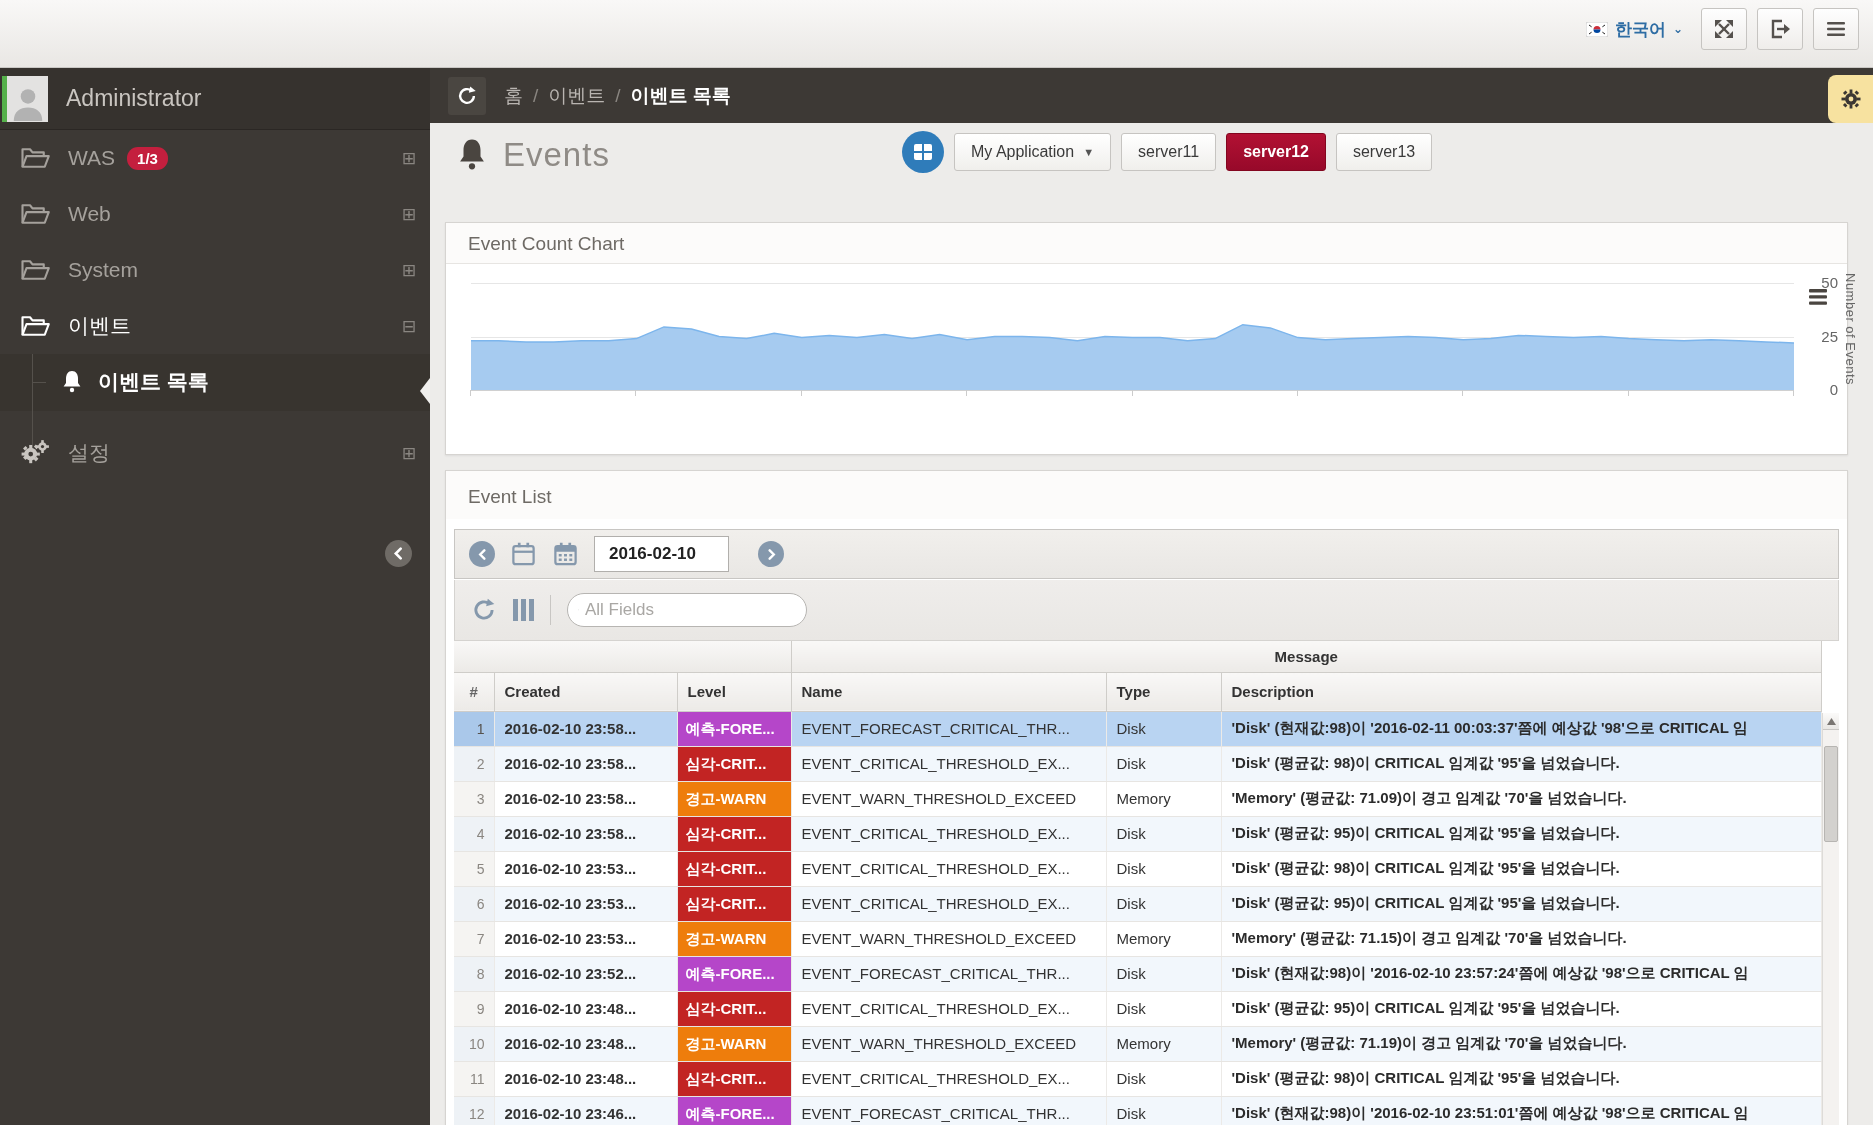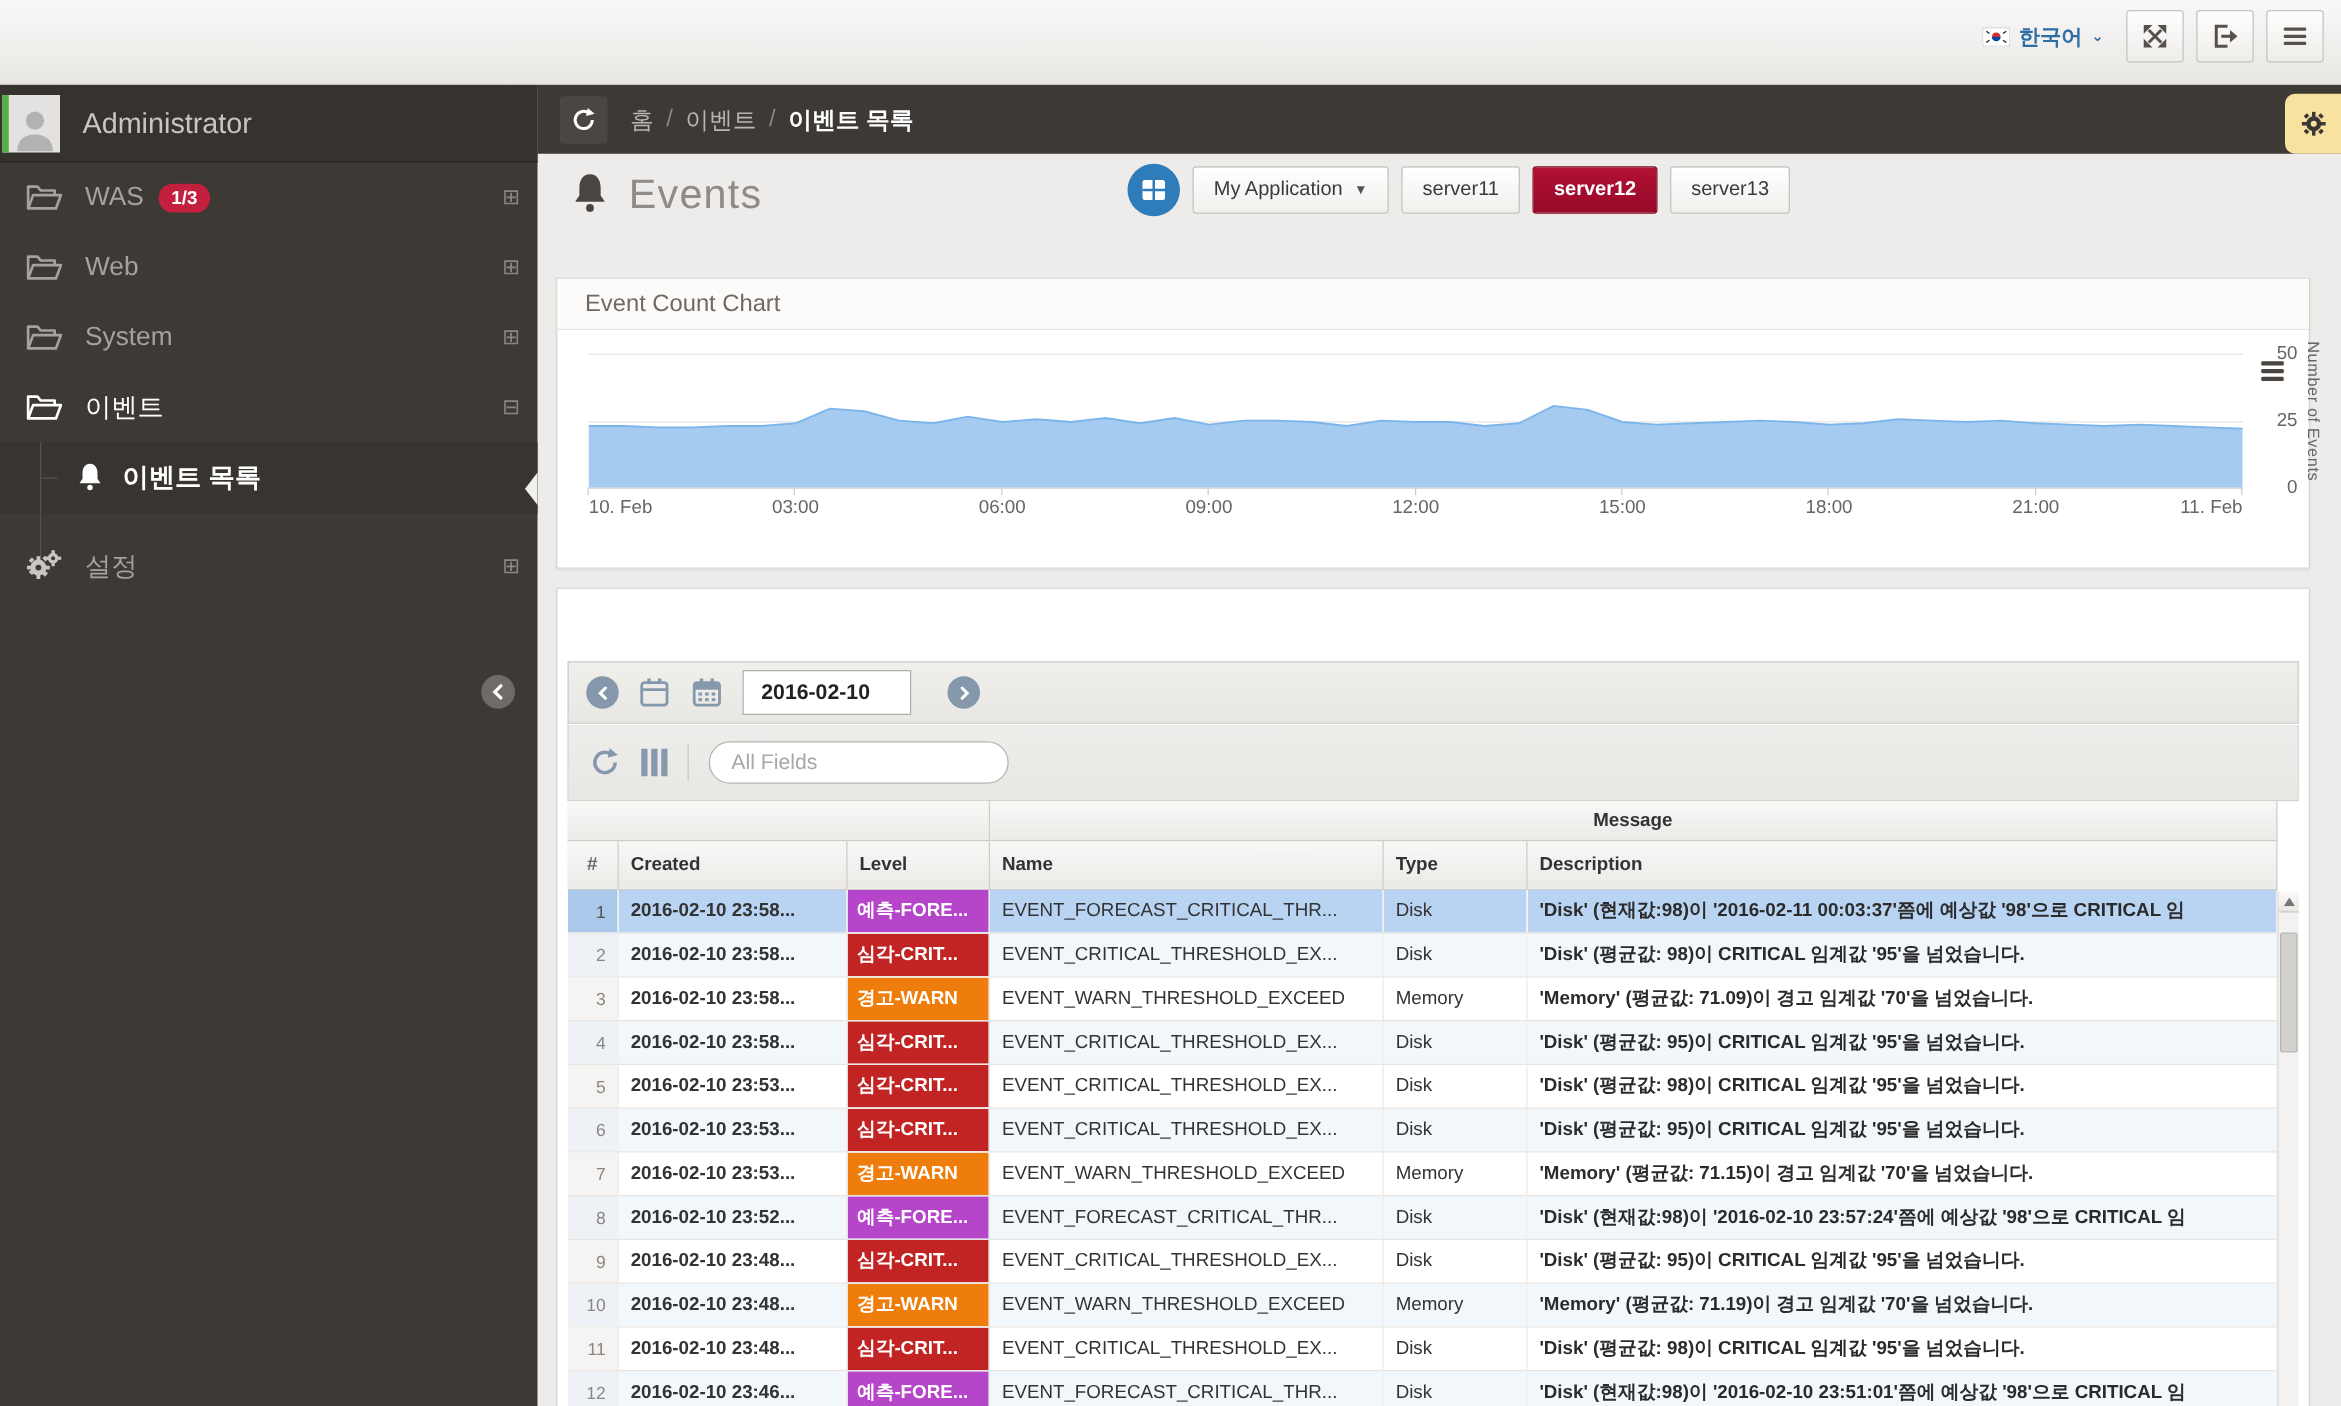--- a/index.html
+++ b/index.html
@@ -375,34 +375,24 @@
       <i class="tick" style="left: calc(0% - 1px);"></i>
       <i class="tick" style="left: calc(12.5% - 1px);"></i>
       <i class="tick" style="left: calc(25% - 1px);"></i>
       <i class="tick" style="left: calc(37.5% - 1px);"></i>
       <i class="tick" style="left: calc(50% - 1px);"></i>
       <i class="tick" style="left: calc(62.5% - 1px);"></i>
       <i class="tick" style="left: calc(75% - 1px);"></i>
       <i class="tick" style="left: calc(87.5% - 1px);"></i>
       <i class="tick" style="left: calc(100% - 1px);"></i>
     </div>
-  <div class="x-axis" id="x-axis">
-      <span class="xlab" style="left: 0%; transform: translateX(0px);">10. Feb</span>
-      <span class="xlab" style="left: 12.5%;">03:00</span>
-      <span class="xlab" style="left: 25%;">06:00</span>
-      <span class="xlab" style="left: 37.5%;">09:00</span>
-      <span class="xlab" style="left: 50%;">12:00</span>
-      <span class="xlab" style="left: 62.5%;">15:00</span>
-      <span class="xlab" style="left: 75%;">18:00</span>
-      <span class="xlab" style="left: 87.5%;">21:00</span>
-      <span class="xlab" style="left: 100%; transform: translateX(-100%);">11. Feb</span>
-    </div>
 </section>
 
 <section class="panel list-panel">
+  <div class="panel-title">Event List</div>
 
   <div class="date-toolbar">
     <div class="circ-btn">
       <svg width="11" height="11" viewBox="0 0 12 12">
         <polyline points="8,1.5 3.5,6 8,10.5" fill="none" stroke="#fff" stroke-width="2.6" stroke-linecap="round"></polyline>
       </svg>
     </div>
     <svg width="27" height="28" viewBox="0 0 24 24">
       <rect x="3" y="5" width="18" height="16" rx="2" fill="none" stroke="#8598ac" stroke-width="2"></rect>
       <line x1="3" y1="10" x2="21" y2="10" stroke="#8598ac" stroke-width="2"></line>

